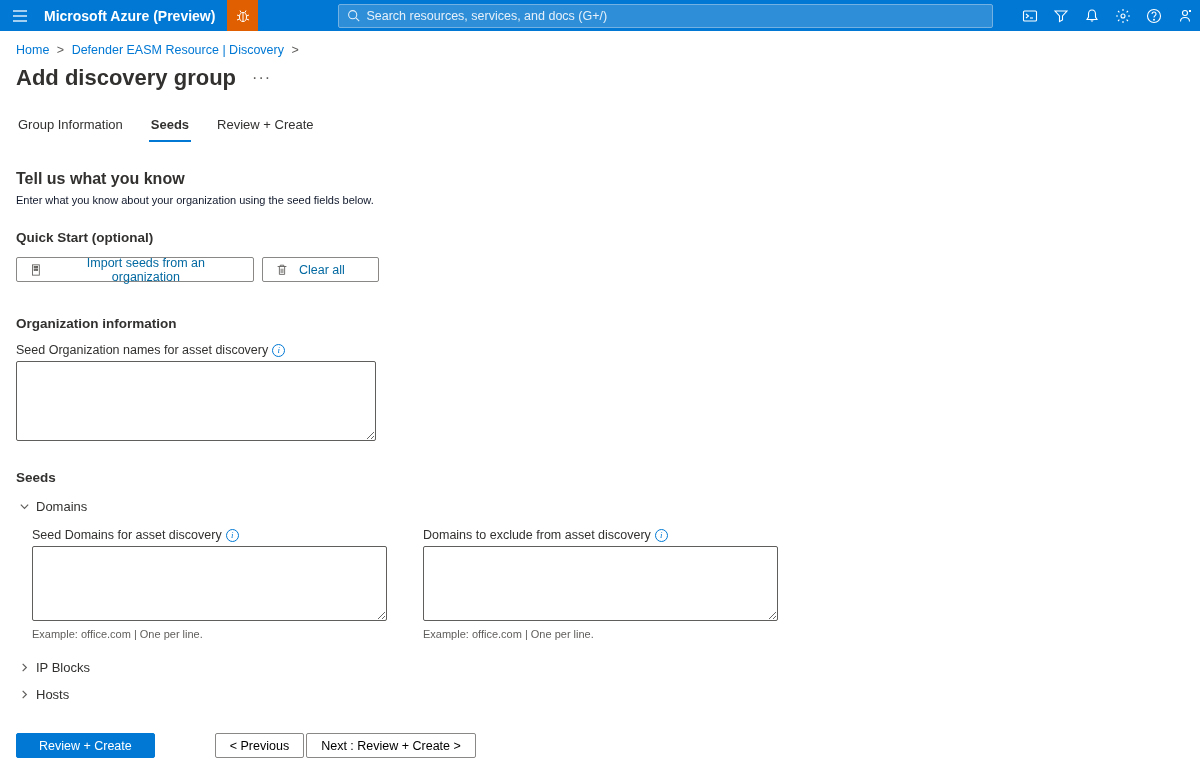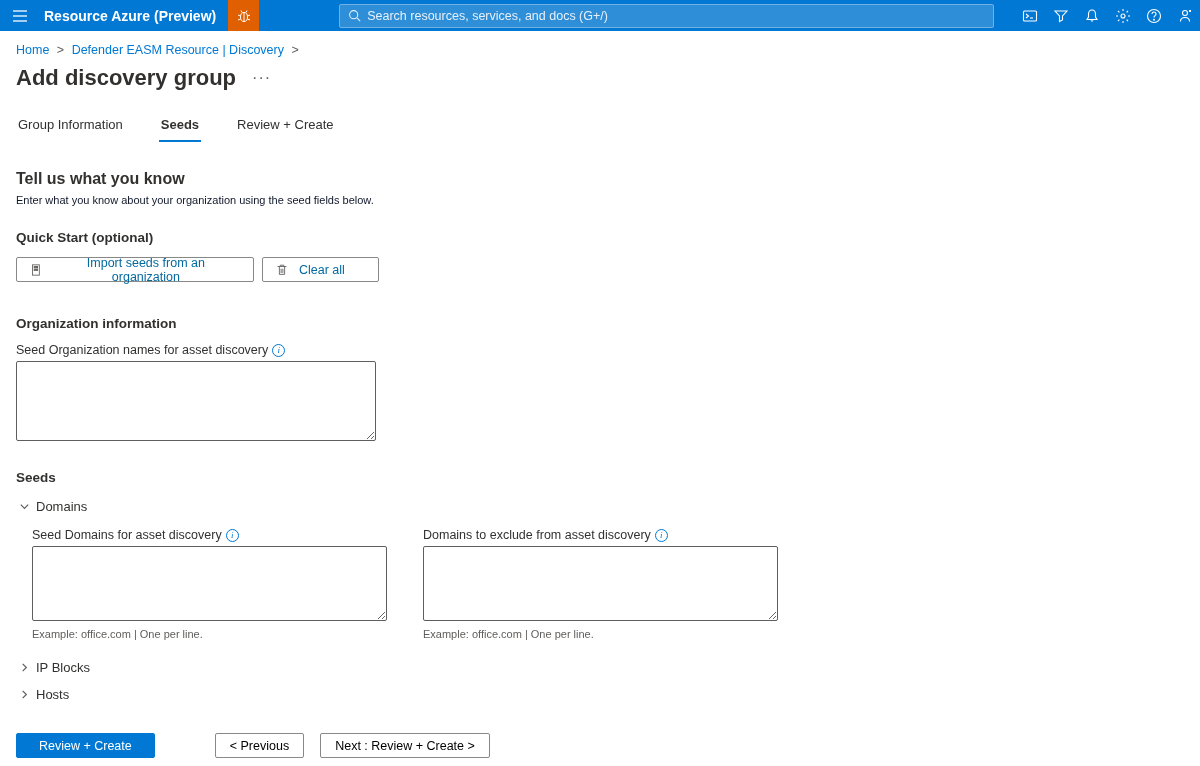--- a/index.html
+++ b/index.html
@@ -112,21 +112,21 @@
       color: #605e5c;
       font-size: 16px;
       letter-spacing: 1px;
     }
 
     
     .tabs {
       display: flex;
       padding: 0 16px;
       border-bottom: none;
-      gap: 34px;
+      gap: 24px;
     }
     .tab {
       padding: 8px 2px 10px;
       font-size: 13px;
       color: #323130;
       cursor: pointer;
       position: relative;
     }
     .tab.active {
       font-weight: 600;
@@ -257,21 +257,21 @@
       color: #fff;
       border: 1px solid #0078d4;
       height: 25px;
       padding: 0 22px;
       font-size: 12.5px;
       border-radius: 2px;
       cursor: pointer;
     }
     .footer .btn-group {
       display: flex;
-      gap: 16px;
+      gap: 2px;
     }
     .footer .btn-secondary {
       background: #fff;
       border: 1px solid #8a8886;
       height: 25px;
       padding: 0 14px;
       font-size: 12.5px;
       border-radius: 2px;
       cursor: pointer;
     }
@@ -280,21 +280,21 @@
 <body>
 
 <div class="header">
   <div class="hamburger">
     <svg viewBox="0 0 16 16" fill="none" stroke="#fff" stroke-width="1.3">
         <line x1="1" y1="3" x2="15" y2="3"></line>
         <line x1="1" y1="8" x2="15" y2="8"></line>
         <line x1="1" y1="13" x2="15" y2="13"></line>
       </svg>
   </div>
-  <div class="brand">Resource Azure (Preview)</div>
+  <div class="brand">Microsoft Azure (Preview)</div>
   <div class="bug-btn">
     <svg width="16" height="16" viewBox="0 0 16 16" fill="none" stroke="#fff" stroke-width="1">
         <ellipse cx="8" cy="9" rx="3.5" ry="4.5"></ellipse>
         <line x1="8" y1="4.5" x2="8" y2="13.5"></line>
         <line x1="4.5" y1="8" x2="2" y2="7"></line>
         <line x1="11.5" y1="8" x2="14" y2="7"></line>
         <line x1="4.5" y1="11" x2="2" y2="12"></line>
         <line x1="11.5" y1="11" x2="14" y2="12"></line>
         <line x1="6" y1="4.5" x2="5" y2="2.5"></line>
         <line x1="10" y1="4.5" x2="11" y2="2.5"></line>

